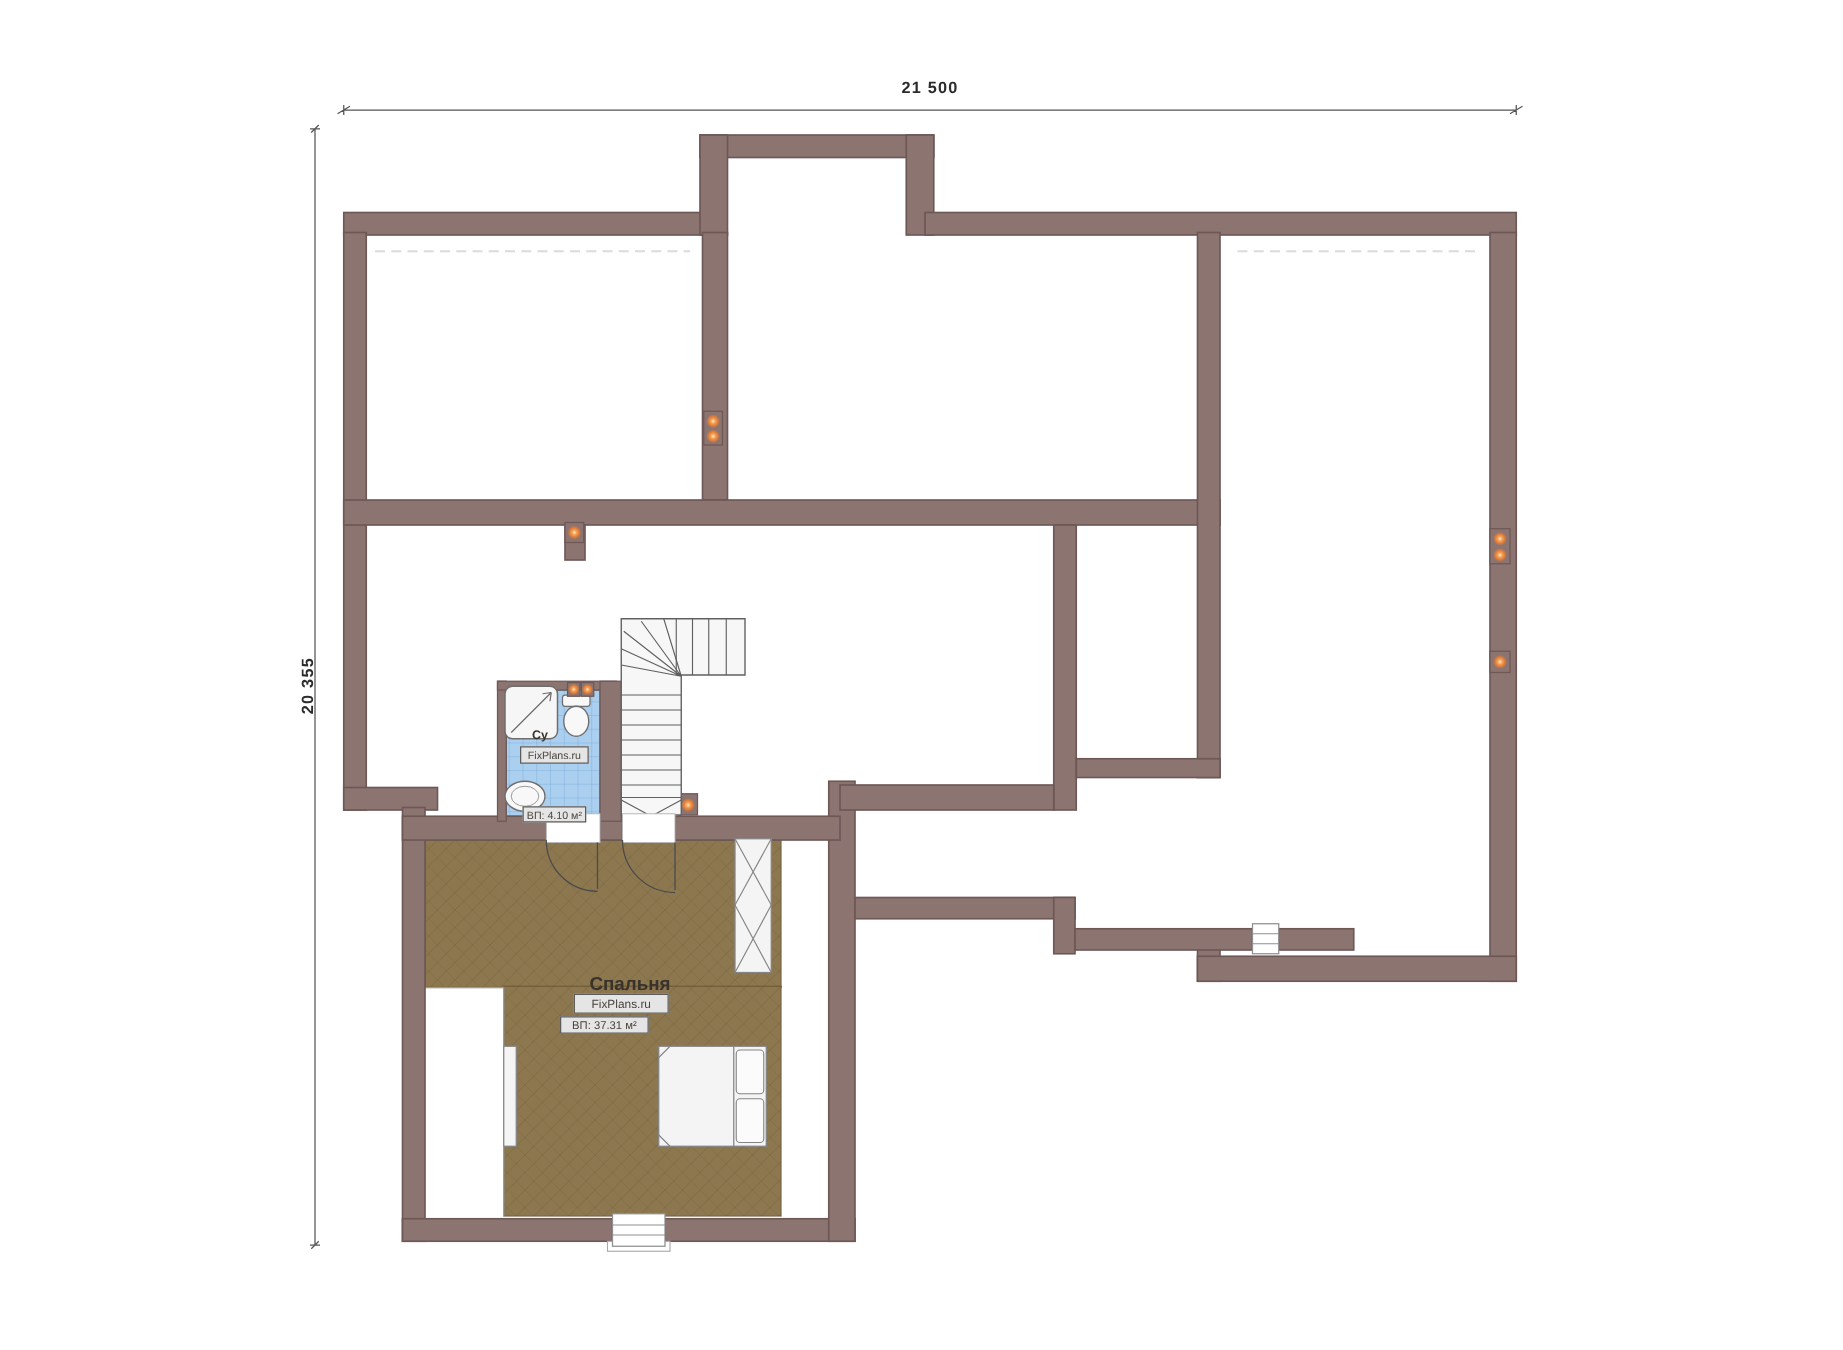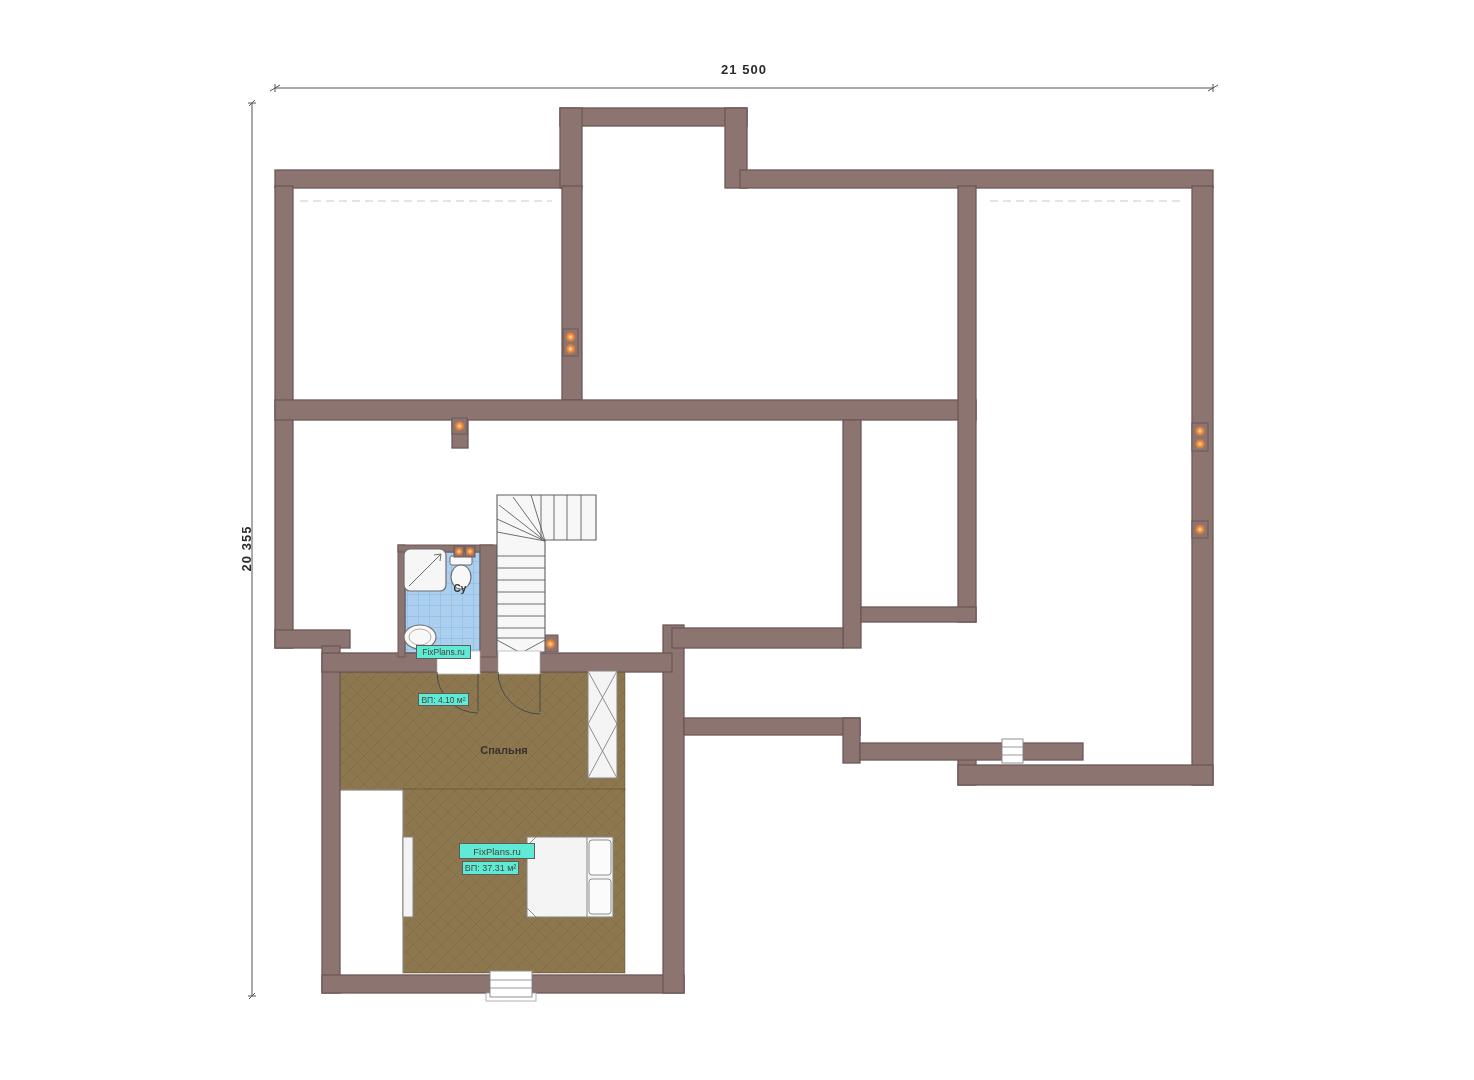--- a/index.html
+++ b/index.html
@@ -2,22 +2,22 @@
 <html><head>
 <meta charset="utf-8">
 <style>
   html,body{margin:0;padding:0;background:#ffffff;}
   #stage{position:relative;width:1474px;height:1080px;background:#fff;overflow:hidden;
          font-family:Liberation Sans, sans-serif;}
   #planSvg{position:absolute;left:0;top:0;}
   .lbl{position:absolute;color:#33302e;}
   .dim{font-size:13px;font-weight:700;letter-spacing:1px;color:#2b2b2b;text-align:center;}
   .roomname{font-weight:700;text-align:center;color:#3a332c;}
-  .wmbox{background:#5eead4;border:1px solid #5c5c5c;color:#4a443c;text-align:center;
-         box-sizing:border-box;overflow:hidden;white-space:nowrap;margin-top:48px;}
+  .wmbox{background:#e5e5e5;border:1px solid #5c5c5c;color:#4a443c;text-align:center;
+         box-sizing:border-box;overflow:hidden;white-space:nowrap;}
 </style>
 </head>
 <body>
 
 <div id="stage">
 
 <svg id="planSvg" width="1474" height="1080" viewBox="0 0 1474 1080">
   <defs>
     <radialGradient id="sg">
       <stop offset="0%" stop-color="#FFE7BC"></stop>
@@ -191,20 +191,20 @@
     <g>
       <circle cx="550.5" cy="644" r="5.5" fill="url(#sg)"></circle>
     </g>
   </g>
 </svg>
 
   <div class="lbl dim" style="left:694px;top:62px;width:100px;">21 500</div>
 
   <div class="lbl dim" style="left:196px;top:541px;width:100px;transform:rotate(-90deg);">20 355</div>
 
-  <div class="lbl roomname" style="left:442px;top:583px;width:36px;font-size:10px;">Су</div>
+  <div class="lbl roomname" style="left:414px;top:583px;width:36px;font-size:10px;">Су</div>
   <div class="lbl wmbox" style="left:416px;top:597px;width:55px;font-size:8.5px;line-height:13px;height:14px;">FixPlans.ru</div>
   <div class="lbl wmbox" style="left:418px;top:645px;width:51px;font-size:8.5px;line-height:12px;height:13px;">ВП: 4.10 м²</div>
 
-  <div class="lbl roomname" style="left:454px;top:744px;width:100px;font-size:11px;">Спальня</div>
+  <div class="lbl roomname" style="left:454px;top:779px;width:100px;font-size:15px;">Спальня</div>
   <div class="lbl wmbox" style="left:459px;top:795px;width:76px;font-size:9.5px;line-height:15px;height:16px;">FixPlans.ru</div>
-  <div class="lbl wmbox" style="left:462px;top:813px;width:57px;font-size:9px;line-height:13px;height:14px;">ВП: 37.31 м²</div>
+  <div class="lbl wmbox" style="left:448px;top:813px;width:71px;font-size:9px;line-height:13px;height:14px;">ВП: 37.31 м²</div>
 </div>
 
 </body></html>

